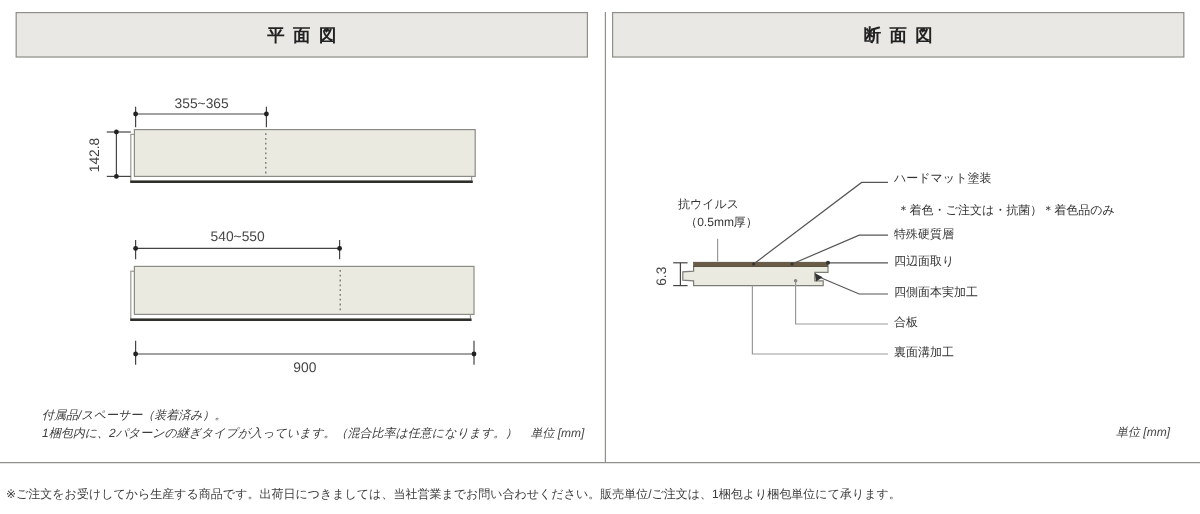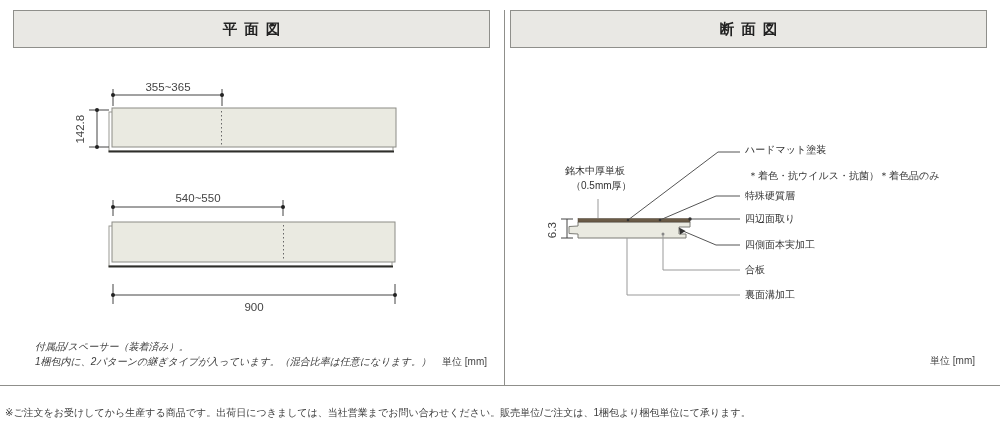--- a/index.html
+++ b/index.html
@@ -11,21 +11,21 @@
     position:absolute;top:10px;height:38px;background:#e9e8e4;border:1px solid #8f8f8b;
     display:flex;align-items:center;justify-content:center;box-sizing:border-box;
     font-size:14.5px;font-weight:bold;letter-spacing:7px;text-indent:7px;color:#222;
   }
   .panel-header.left{left:13px;width:477px;}
   .panel-header.right{left:510px;width:477px;}
   svg.linework{position:absolute;left:0;top:0;}
   .t{position:absolute;font-size:10px;line-height:1.25;white-space:nowrap;color:#333;}
   .dim{font-size:11.5px;color:#444;}
   .ctr{text-align:center;}
-  .rgt{text-align:right;}
+  .rgt{text-align:right;font-style:italic;}
   .rot{transform:rotate(-90deg);transform-origin:center center;}
   .note{color:#3c3c3c;font-style:italic;}
   .footer-text{color:#3c3c3c;}
 </style>
 </head>
 <body>
 
 <div class="stage">
 
   <div class="panel-header right">
@@ -118,26 +118,26 @@
   </svg>
 
   <div class="t dim ctr" style="left:113px;top:80px;width:110px;">355~365</div>
   <div class="t dim ctr rot" style="left:50px;top:122px;width:60px;">142.8</div>
   <div class="t dim ctr" style="left:113px;top:191px;width:170px;">540~550</div>
   <div class="t dim ctr" style="left:113px;top:300px;width:282px;">900</div>
   <div class="t note" style="left:35px;top:341px;">付属品/スペーサー（装着済み）。</div>
   <div class="t note" style="left:35px;top:356px;">1梱包内に、2パターンの継ぎタイプが入っています。（混合比率は任意になります。）</div>
   <div class="t rgt" style="left:380px;top:356px;width:107px;color:#444;">単位 [mm]</div>
 
-  <div class="t" style="left:565px;top:165px;">銘木中厚単板</div>
+  <div class="t" style="left:565px;top:165px;">抗ウイルス</div>
   <div class="t" style="left:571px;top:180px;">（0.5mm厚）</div>
   <div class="t dim ctr rot" style="left:532px;top:223px;width:40px;">6.3</div>
 
   <div class="t" style="left:745px;top:144px;">ハードマット塗装</div>
-  <div class="t" style="left:748px;top:170px;">＊着色・抗ウイルス・抗菌）＊着色品のみ</div>
+  <div class="t" style="left:748px;top:170px;">＊着色・ご注文は・抗菌）＊着色品のみ</div>
   <div class="t" style="left:745px;top:190px;">特殊硬質層</div>
   <div class="t" style="left:745px;top:213px;">四辺面取り</div>
   <div class="t" style="left:745px;top:239px;">四側面本実加工</div>
   <div class="t" style="left:745px;top:264px;">合板</div>
   <div class="t" style="left:745px;top:289px;">裏面溝加工</div>
   <div class="t rgt" style="left:868px;top:355px;width:107px;color:#444;">単位 [mm]</div>
 
   <div class="t footer-text" style="left:5px;top:407px;">※ご注文をお受けしてから生産する商品です。出荷日につきましては、当社営業までお問い合わせください。販売単位/ご注文は、1梱包より梱包単位にて承ります。</div>
 
 </div>

